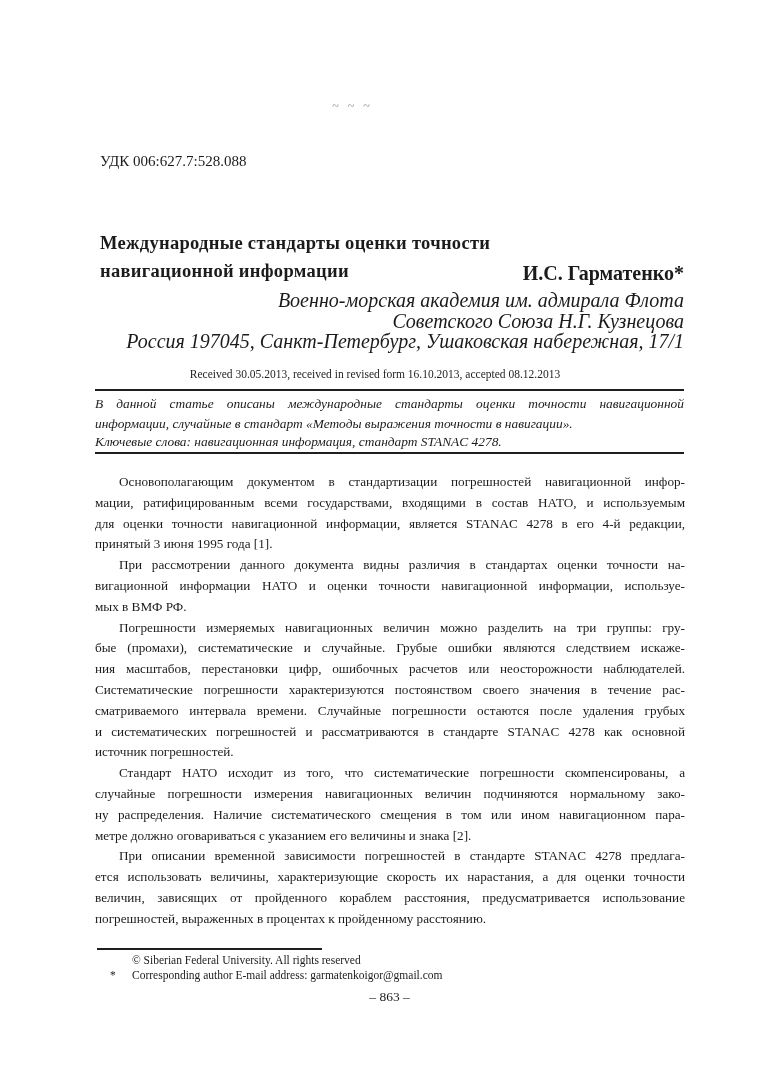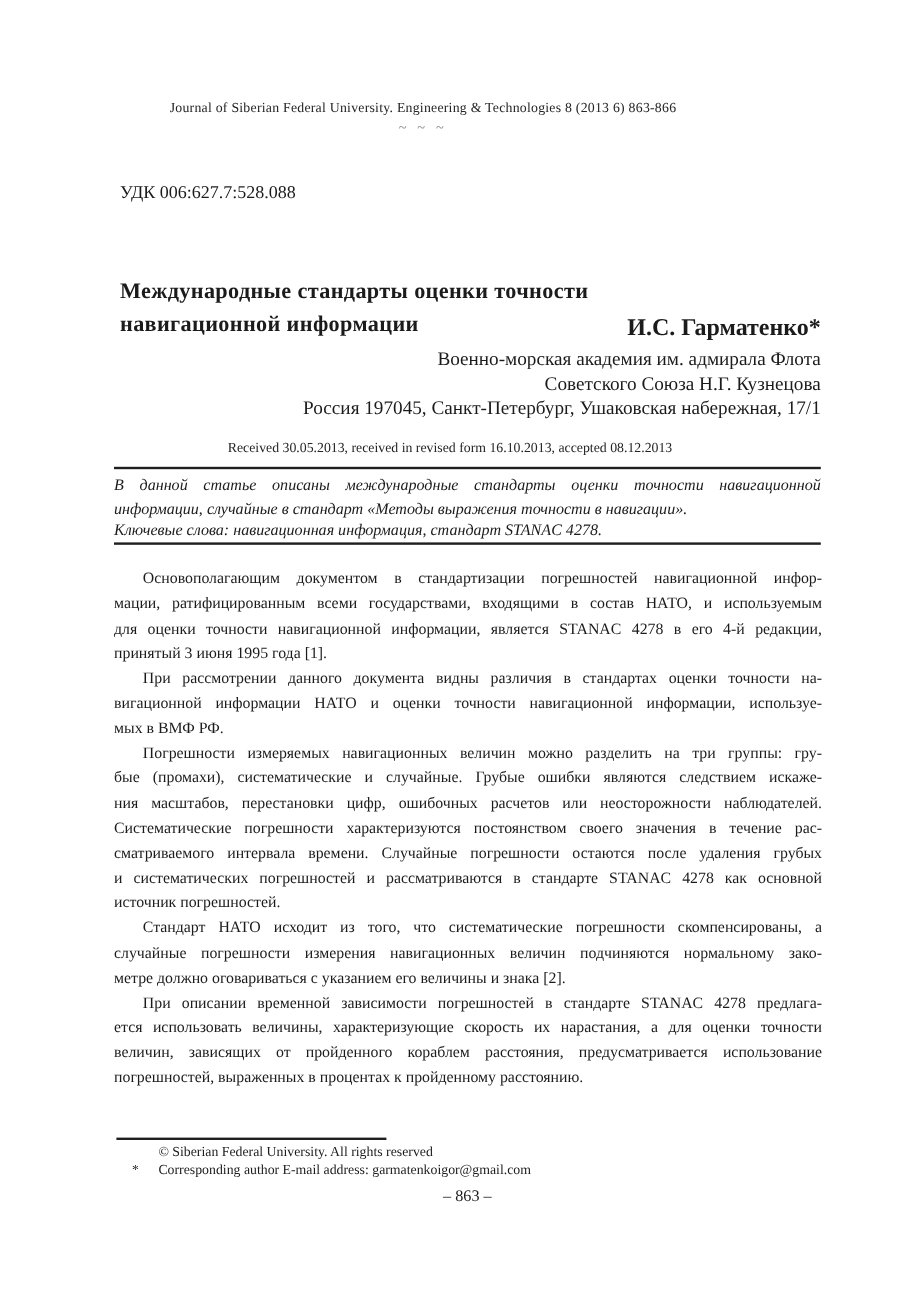--- a/index.html
+++ b/index.html
@@ -20,21 +20,21 @@
     position: absolute; top: 99px; left: 60px; width: 585px;
     text-align: center; font-size: 12px; letter-spacing: 3px; color: #8a8a8a;
   }
   .udc { position: absolute; top: 153px; left: 100px; font-size: 15px; }
   .article-title {
     position: absolute; top: 190px; left: 100px; width: 585px;
     font-size: 18.5px; font-weight: bold; line-height: 27.5px; letter-spacing: 0.3px; margin-top: 40px;
   }
   .author-block { position: absolute; top: 262px; left: 100px; width: 584px; text-align: right; }
   .author-name { font-weight: bold; font-size: 20px; margin-bottom: 5px; }
-  .affiliation { font-size: 16px; line-height: 20.5px; }
+  .affiliation { font-style: italic; font-size: 20px; line-height: 20.5px; }
   .received {
     position: absolute; top: 368px; left: 65px; width: 620px;
     text-align: center; font-size: 11.5px; color: #242424;
   }
   .rule { position: absolute; left: 95px; width: 589px; height: 2px; background: #1f1f1f; }
   .rule-top { top: 389px; }
   .rule-bottom { top: 452px; }
   .abstract {
     position: absolute; top: 394px; left: 95px; width: 589px;
     font-style: italic; font-size: 13.4px; line-height: 19.5px;
@@ -54,21 +54,20 @@
   .footnotes { position: absolute; top: 953px; left: 110px; width: 586px; font-size: 11.5px; line-height: 14.5px; }
   .fnrow { display: flex; }
   .fnmark { width: 22px; flex: none; }
   .page-number { position: absolute; top: 989px; left: 95px; width: 589px; text-align: center; font-size: 13.5px; }
 </style>
 </head>
 <body>
 
 <div class="page">
 
-  <div class="journal-header">Journal of Siberian Federal University. Engineering &amp; Technologies 8 (2013 6) 863-866</div>
 
   <div class="separator">~ ~ ~</div>
 
   <div class="udc">УДК 006:627.7:528.088</div>
 
   <div class="article-title">
       <div>Международные стандарты оценки точности</div>
       <div>навигационной информации</div>
     </div>
 
@@ -111,20 +110,21 @@
         <div class="bline">бые (промахи), систематические и случайные. Грубые ошибки являются следствием искаже-</div>
         <div class="bline">ния масштабов, перестановки цифр, ошибочных расчетов или неосторожности наблюдателей.</div>
         <div class="bline">Систематические погрешности характеризуются постоянством своего значения в течение рас-</div>
         <div class="bline">сматриваемого интервала времени. Случайные погрешности остаются после удаления грубых</div>
         <div class="bline">и систематических погрешностей и рассматриваются в стандарте STANAC 4278 как основной</div>
         <div class="bline last">источник погрешностей.</div>
       </div>
       <div class="para">
         <div class="bline first">Стандарт НАТО исходит из того, что систематические погрешности скомпенсированы, а</div>
         <div class="bline">случайные погрешности измерения навигационных величин подчиняются нормальному зако-</div>
+        <div class="bline">ну распределения. Наличие систематического смещения в том или ином навигационном пара-</div>
         <div class="bline last">метре должно оговариваться с указанием его величины и знака [2].</div>
       </div>
       <div class="para">
         <div class="bline first">При описании временной зависимости погрешностей в стандарте STANAC 4278 предлага-</div>
         <div class="bline">ется использовать величины, характеризующие скорость их нарастания, а для оценки точности</div>
         <div class="bline">величин, зависящих от пройденного кораблем расстояния, предусматривается использование</div>
         <div class="bline last">погрешностей, выраженных в процентах к пройденному расстоянию.</div>
       </div>
     </div>
 

